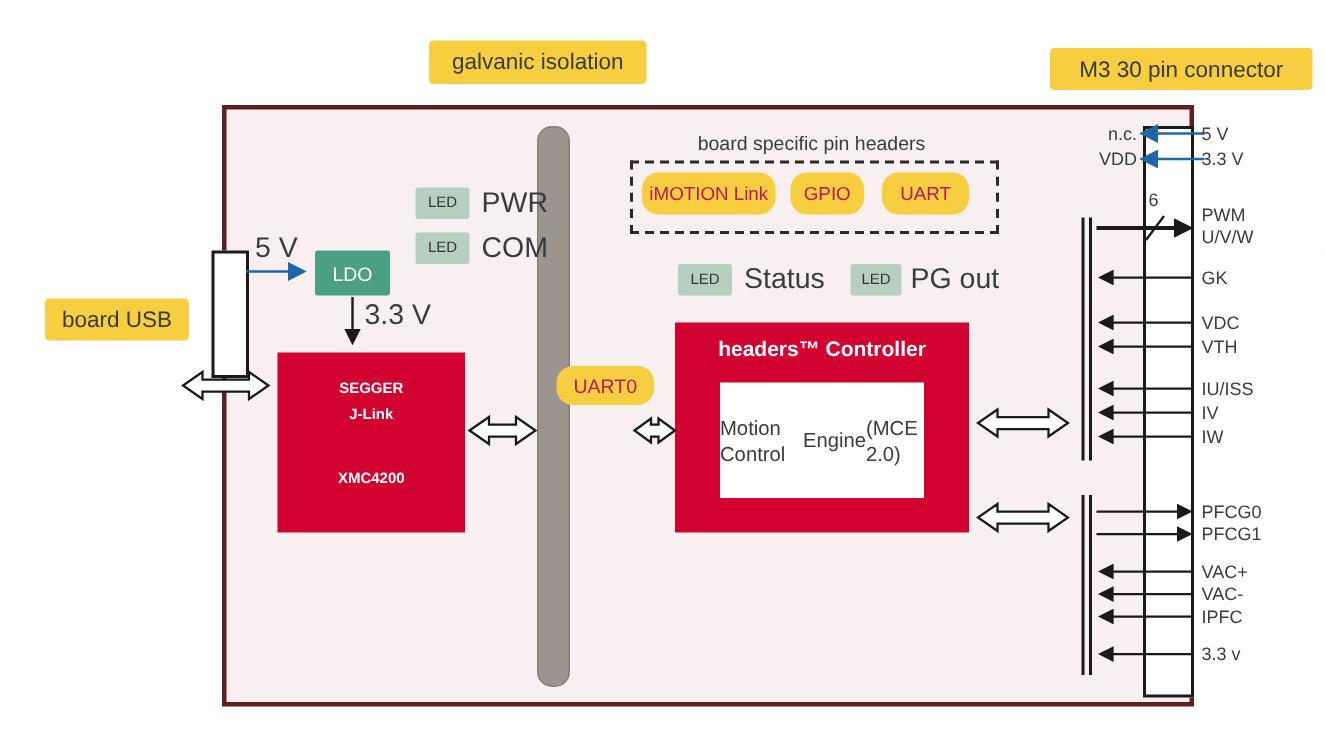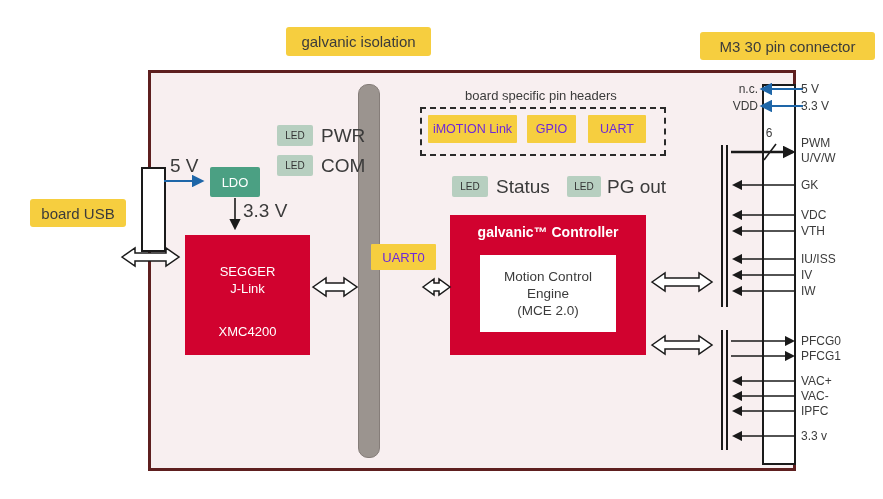--- a/index.html
+++ b/index.html
@@ -1,22 +1,22 @@
 <!DOCTYPE html>
 <html style="--accent-yellow: #f6ce3f; --brand-red: #d1022f; --teal-green: #4ba083; --led-green: #b7cfc0; --board-bg: #f8eff0; --board-border: #5e1f1f; --isolation-gray: #9b948f; --arrow-blue: #1e66a8;"><head>
 <meta charset="utf-8">
 <style>
   html,body{margin:0;padding:0;background:#fff}
   .canvas{position:relative;width:883px;height:499px;background:#fff;
           font-family:"Liberation Sans",sans-serif;color:#3b3b3b;overflow:hidden}
   .abs{position:absolute}
   .tag{background:var(--accent-yellow,#f6ce3f);border-radius:3px;display:flex;
        align-items:center;justify-content:center;font-size:15px;color:#3b3b3b}
-  .chip{background:var(--accent-yellow,#f6ce3f);border-radius:1px;display:flex;
-        align-items:center;justify-content:center;font-size:12.5px;color:#6d28d9}
+  .chip{background:var(--accent-yellow,#f6ce3f);border-radius:11px;display:flex;
+        align-items:center;justify-content:center;font-size:12.5px;color:#be185d}
   .board{background:var(--board-bg,#f8eff0);border:3px solid var(--board-border,#5e1f1f)}
   .bar{background:var(--isolation-gray,#9b948f);border:1px solid #857d79;border-radius:10px}
   .redbox{background:var(--brand-red,#d1022f);color:#fff}
   .tealbox{background:var(--teal-green,#4ba083);color:#fff;display:flex;align-items:center;
            justify-content:center;font-weight:normal;font-size:13px;border-radius:2px}
   .ledchip{background:var(--led-green,#b7cfc0);border-radius:2px;display:flex;
            align-items:center;justify-content:center;font-size:10px;color:#333}
   .lbl{font-size:12px;line-height:14px;white-space:nowrap}
   .lbl13{font-size:19px;line-height:15px;white-space:nowrap}
   .connector{background:#fff;border:2px solid #1a1a1a}
@@ -41,44 +41,44 @@
   <div class="abs lbl13" style="left:170px;top:158px;z-index:4">5 V</div>
   <div class="abs tealbox" style="left:210px;top:167px;width:50px;height:30px;z-index:3">LDO</div>
   <div class="abs lbl13" style="left:243px;top:203px;z-index:4">3.3 V</div>
 
   <div class="abs ledchip" style="left:277px;top:125px;width:36px;height:21px;z-index:3">LED</div>
   <div class="abs lbl13" style="left:321px;top:128px;z-index:3">PWR</div>
   <div class="abs ledchip" style="left:277px;top:155px;width:36px;height:21px;z-index:3">LED</div>
   <div class="abs lbl13" style="left:321px;top:158px;z-index:3">COM</div>
 
   <div class="abs redbox" style="left:185px;top:235px;width:125px;height:120px;z-index:3">
-    <div style="text-align:center;padding-top:28px;font-weight:normal;font-size:13px;line-height:17px">
+    <div style="text-align:center;padding-top:16px;font-weight:bold;font-size:10px;line-height:17px">
       <div>SEGGER</div>
       <div>J-Link</div>
       <div style="margin-top:26px">XMC4200</div>
     </div>
   </div>
 
   <div class="abs chip" style="left:371px;top:244px;width:65px;height:26px;z-index:4;font-size:13px">UART0</div>
 
   <div class="abs lbl13" style="left:420px;top:88px;width:242px;text-align:center;font-size:13px;z-index:3">board specific pin headers</div>
   <div class="abs dashed" style="left:420px;top:107px;width:242px;height:45px;z-index:2"></div>
   <div class="abs chip" style="left:428px;top:115px;width:89px;height:28px;z-index:3">iMOTION Link</div>
   <div class="abs chip" style="left:527px;top:115px;width:49px;height:28px;z-index:3">GPIO</div>
   <div class="abs chip" style="left:588px;top:115px;width:58px;height:28px;z-index:3">UART</div>
 
   <div class="abs ledchip" style="left:452px;top:176px;width:36px;height:21px;z-index:3">LED</div>
   <div class="abs lbl13" style="left:496px;top:179px;z-index:3">Status</div>
   <div class="abs ledchip" style="left:567px;top:176px;width:34px;height:21px;z-index:3">LED</div>
   <div class="abs lbl13" style="left:607px;top:179px;z-index:3">PG out</div>
 
   <div class="abs redbox" style="left:450px;top:215px;width:196px;height:140px;z-index:3">
-    <div style="text-align:center;padding-top:9px;font-weight:bold;font-size:14px">galvanic™ Controller</div>
+    <div style="text-align:center;padding-top:9px;font-weight:bold;font-size:14px">headers™ Controller</div>
     <div class="abs" style="left:30px;top:40px;width:136px;height:77px;background:#fff;color:#3b3b3b;
-         display:flex;flex-direction:column;align-items:center;justify-content:center;font-size:13.5px;line-height:17px">
+         display:flex;flex-direction:row;align-items:center;justify-content:center;font-size:13.5px;line-height:17px">
       <div>Motion Control</div>
       <div>Engine</div>
       <div>(MCE 2.0)</div>
     </div>
   </div>
 
   <div class="abs connector" style="left:762px;top:84px;width:30px;height:377px;z-index:3"></div>
 
   <div class="abs lbl" style="left:724px;top:82px;width:34px;text-align:right;z-index:6">n.c.</div>
   <div class="abs lbl" style="left:724px;top:99px;width:34px;text-align:right;z-index:6">VDD</div>

